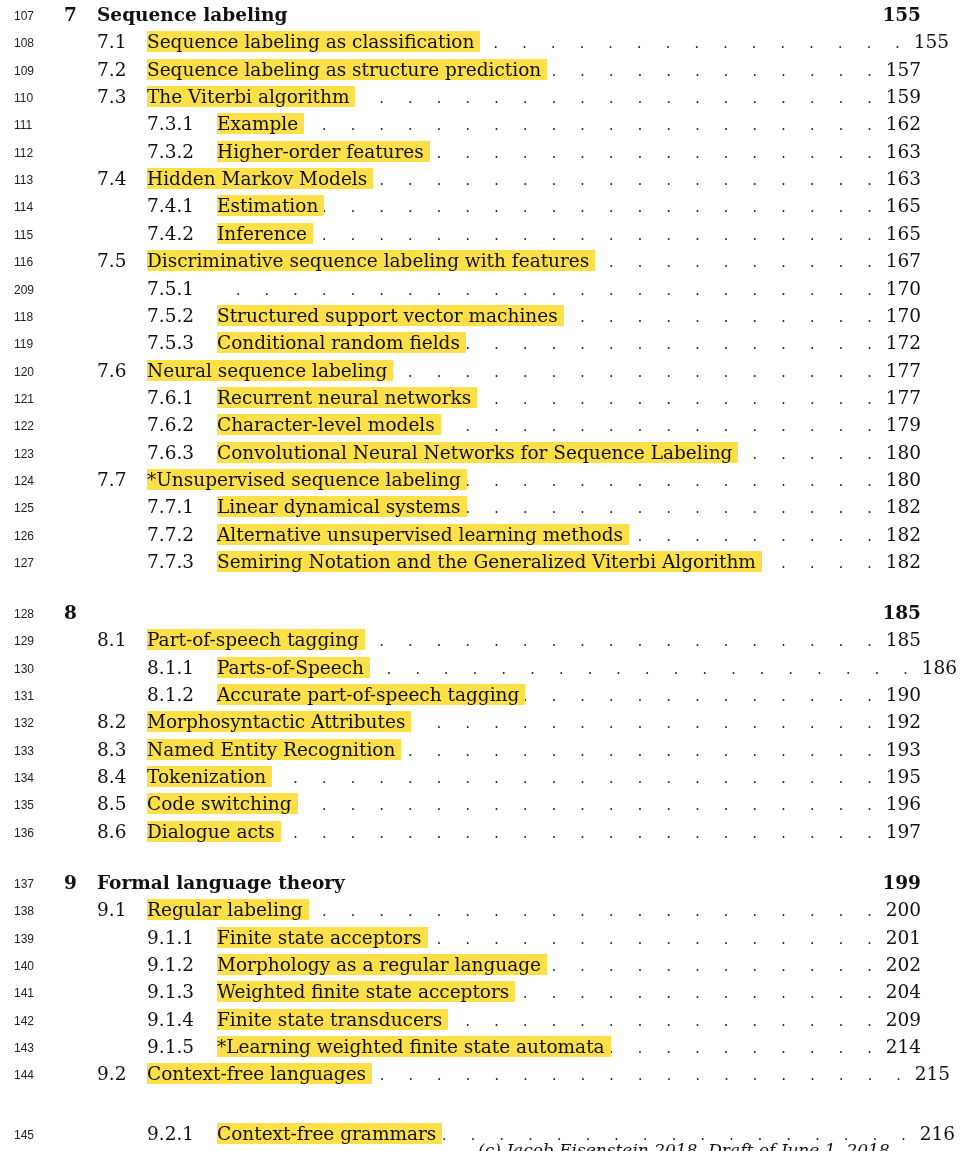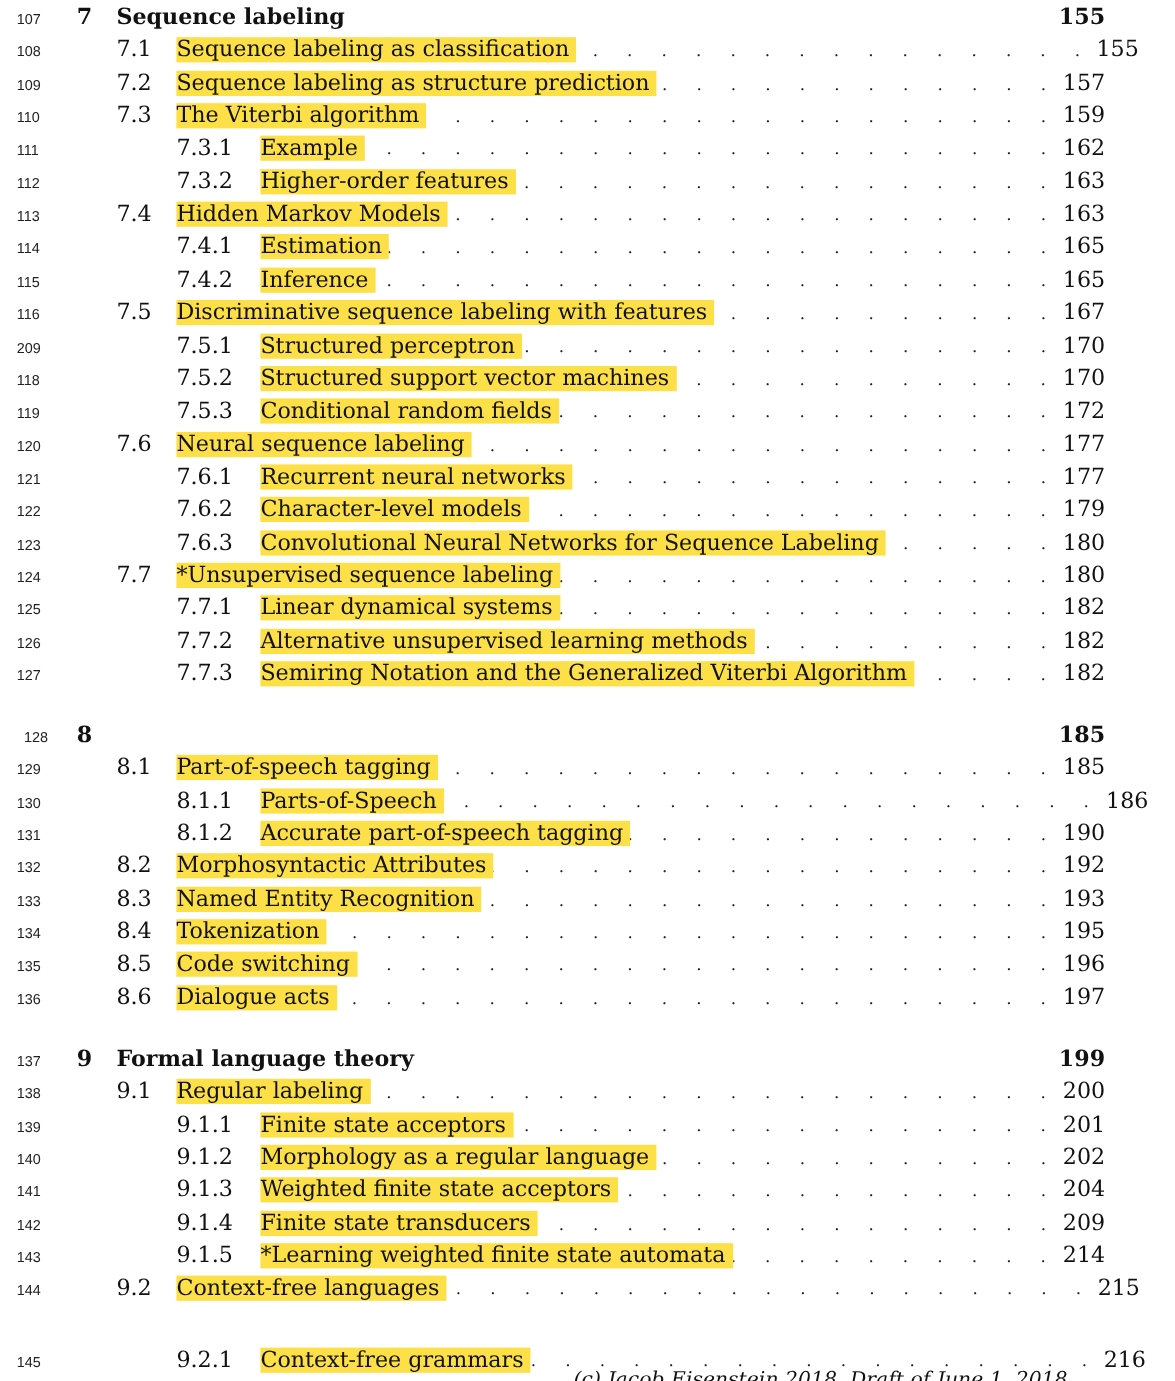--- a/index.html
+++ b/index.html
@@ -108,21 +108,20 @@
       <div class="serif entry sec">
         <span class="title">Discriminative sequence labeling with features</span>
         <span class="leader">. . . . . . . . . . . . . . . . . . . . . . . . . . . . . . . . . . . . . . . . . . . . . . . . . . . . . . . . . . . . . . . . . . . . . . . . . . . . . . . . </span>
         <span class="pg">167</span>
       </div>
     </div>
     <div class="row" style="top: 277px;">
       <span class="ln">209</span>
       <span class="serif subnum">7.5.1</span>
       <div class="serif entry sub">
-        <span class="title">Structured perceptron</span>
         <span class="leader">. . . . . . . . . . . . . . . . . . . . . . . . . . . . . . . . . . . . . . . . . . . . . . . . . . . . . . . . . . . . . . . . . . . . . . . . . . . . . . . . </span>
         <span class="pg">170</span>
       </div>
     </div>
     <div class="row" style="top: 304px;">
       <span class="ln">118</span>
       <span class="serif subnum">7.5.2</span>
       <div class="serif entry sub">
         <span class="title">Structured support vector machines</span>
         <span class="leader">. . . . . . . . . . . . . . . . . . . . . . . . . . . . . . . . . . . . . . . . . . . . . . . . . . . . . . . . . . . . . . . . . . . . . . . . . . . . . . . . </span>
@@ -203,21 +202,21 @@
     </div>
     <div class="row" style="top: 550px;">
       <span class="ln">127</span>
       <span class="serif subnum">7.7.3</span>
       <div class="serif entry sub">
         <span class="title">Semiring Notation and the Generalized Viterbi Algorithm</span>
         <span class="leader">. . . . . . . . . . . . . . . . . . . . . . . . . . . . . . . . . . . . . . . . . . . . . . . . . . . . . . . . . . . . . . . . . . . . . . . . . . . . . . . . </span>
         <span class="pg">182</span>
       </div>
     </div>
-    <div class="row" style="top: 601px; text-align: center;">
+    <div class="row" style="top: 601px;">
       <span class="ln">128</span>
       <span class="serif chnum">8</span>
       <span class="serif chpage">185</span>
     </div>
     <div class="row" style="top: 628px;">
       <span class="ln">129</span>
       <span class="serif secnum">8.1</span>
       <div class="serif entry sec">
         <span class="title">Part-of-speech tagging</span>
         <span class="leader">. . . . . . . . . . . . . . . . . . . . . . . . . . . . . . . . . . . . . . . . . . . . . . . . . . . . . . . . . . . . . . . . . . . . . . . . . . . . . . . . </span>

